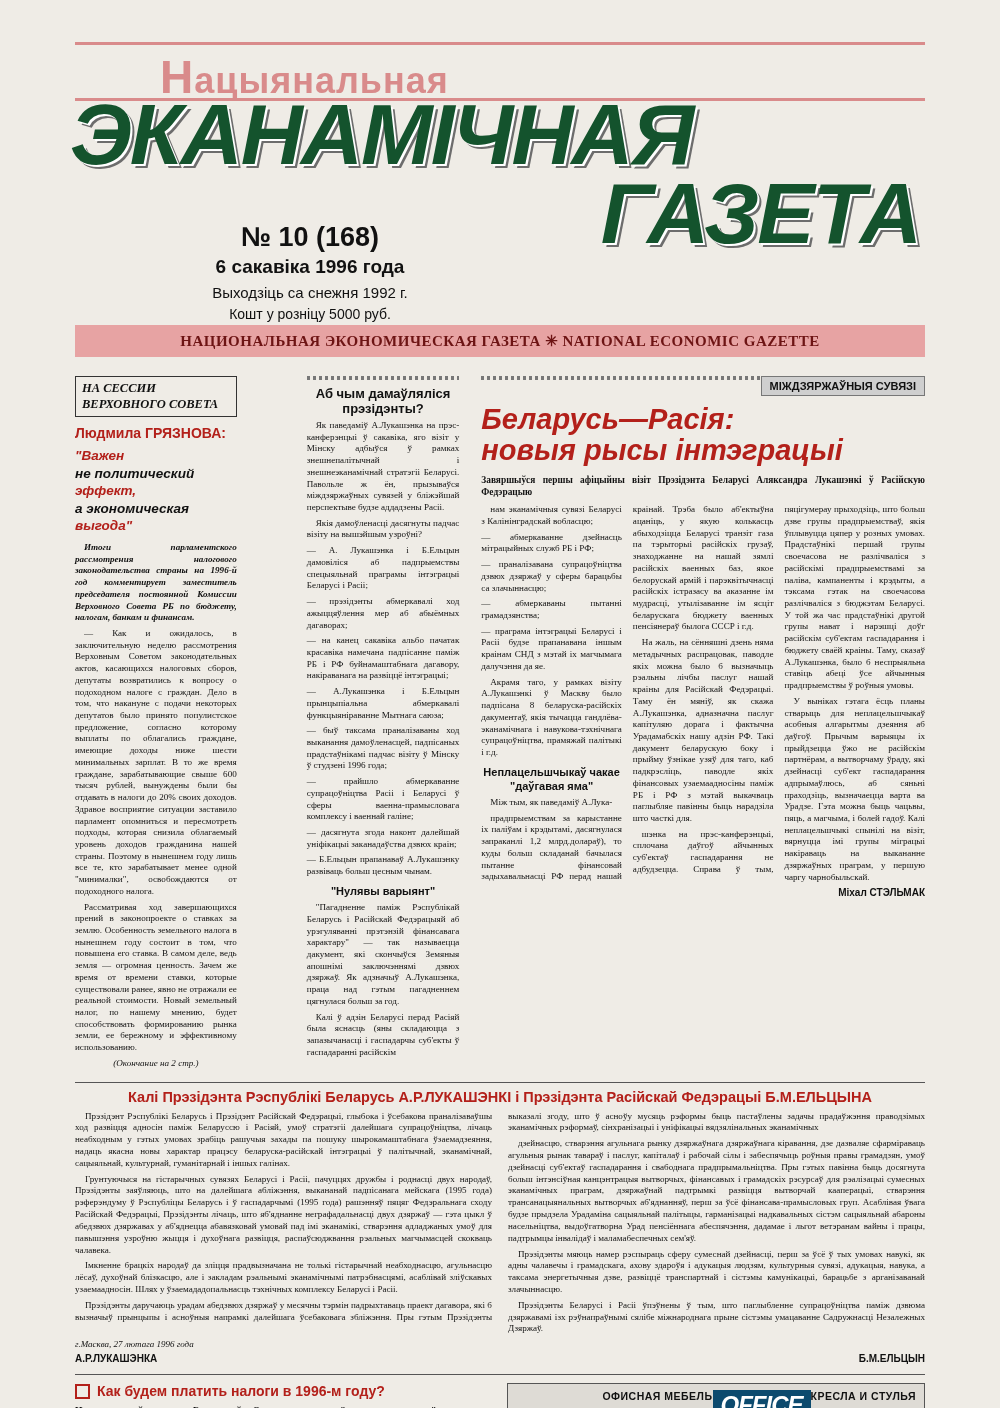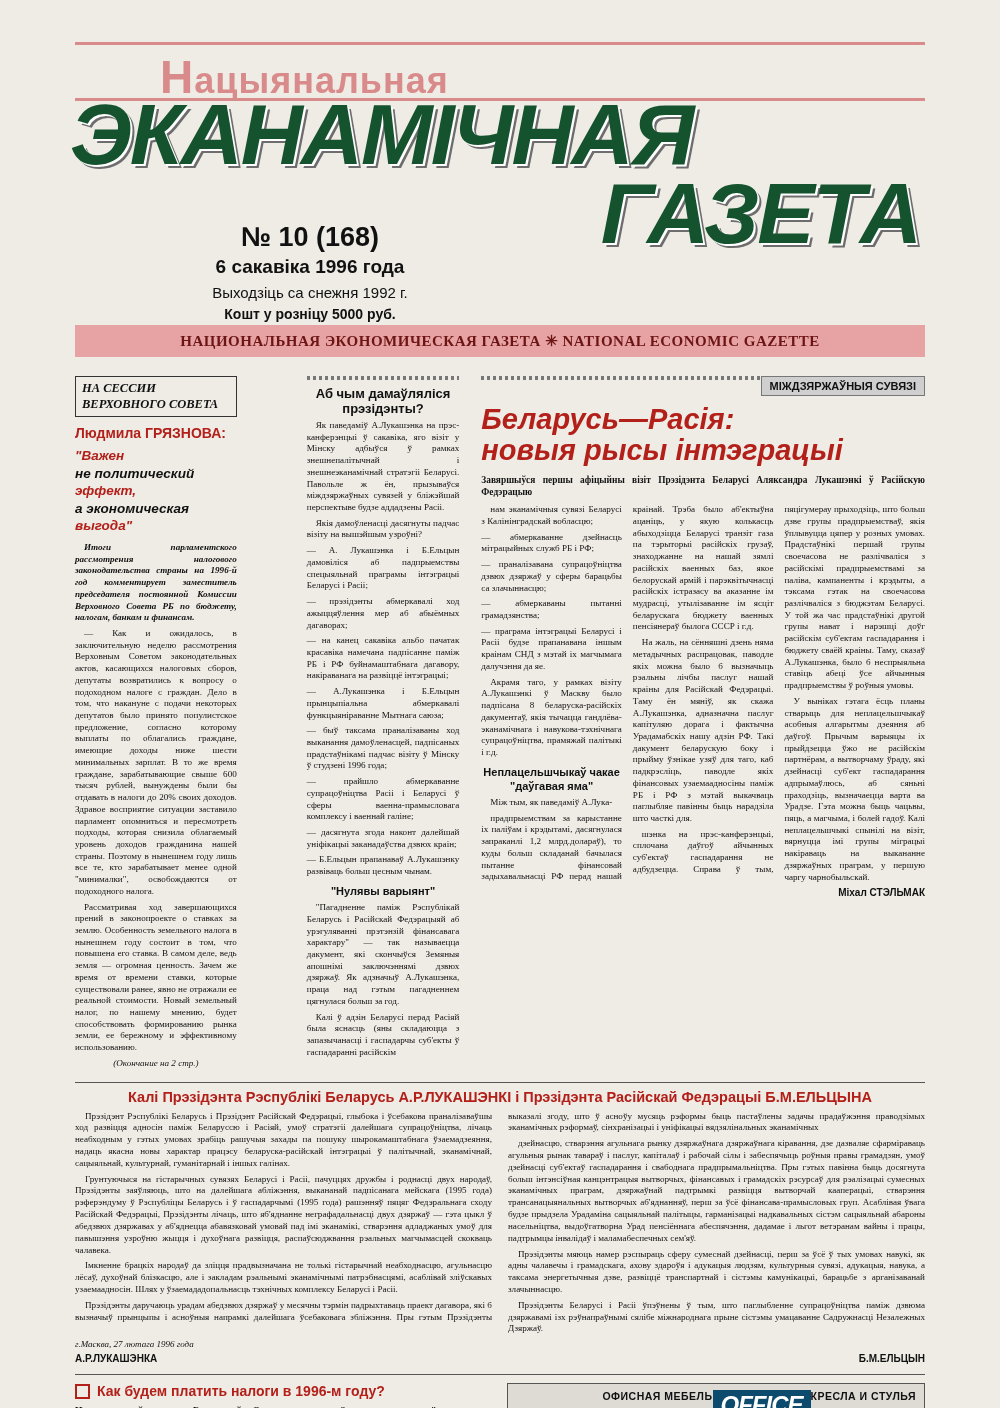--- a/index.html
+++ b/index.html
@@ -22,21 +22,21 @@
     font-family:"Liberation Sans",sans-serif;font-weight:bold;font-style:italic;
     font-size:86px;line-height:0.92;letter-spacing:-2px;color:#14532d;
     text-shadow:2px 2px 0 #ffffff, 4px 4px 0 #6d6d6d;}
   .big-title .l2{display:block;text-align:right;padding-right:10px;}
 
   .issue{position:absolute;left:150px;top:222px;width:320px;text-align:center;
     font-family:"Liberation Sans",sans-serif;}
   .issue .num{font-size:27px;font-weight:bold;}
   .issue .date{font-size:19px;font-weight:bold;margin-top:3px;}
   .issue .since{font-size:15px;margin-top:6px;}
-  .issue .price{font-size:14px;font-weight:bold;margin-top:5px;}
+  .issue .price{font-size:14px;font-weight:normal;margin-top:5px;}
 
   .banner{position:absolute;left:75px;top:325px;width:850px;height:32px;background:#e7a3a3;
     display:flex;align-items:center;justify-content:center;}
   .banner span{font-family:"Liberation Serif",serif;font-weight:bold;font-size:15px;
     letter-spacing:0.5px;color:#6d1414;}
 
   
   .content{position:absolute;left:75px;top:372px;width:850px;}
   .hr-dash{height:4px;background:repeating-linear-gradient(90deg,#777 0 3px,transparent 3px 6px);}
 

